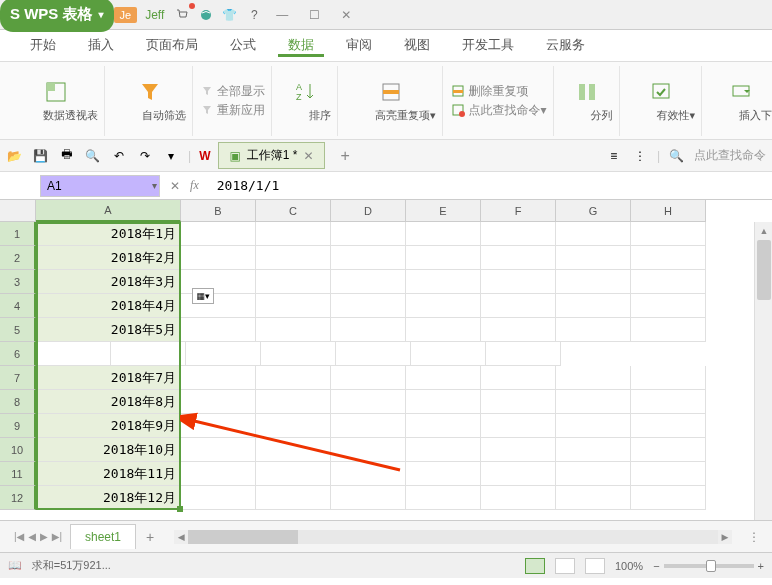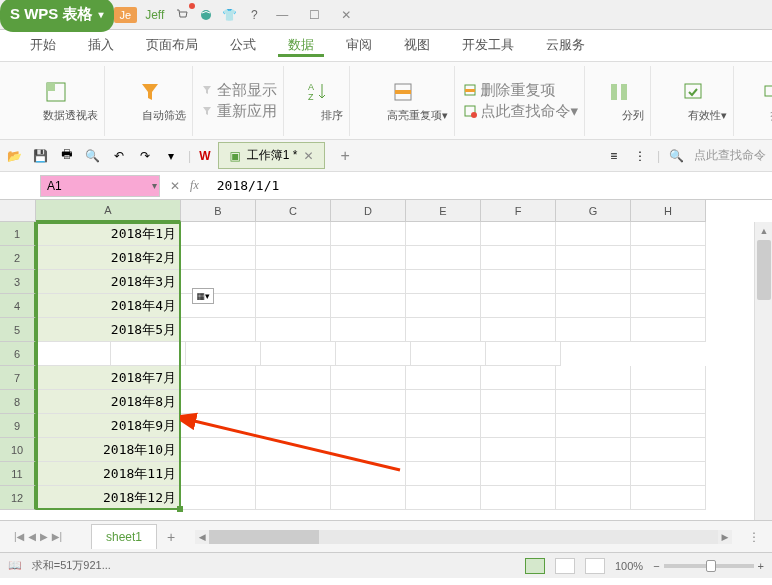--- a/index.html
+++ b/index.html
@@ -23,36 +23,36 @@
 .menu-item { padding: 6px 10px; color: #555; cursor: pointer; font-size: 13px; }
 .menu-item.active { color: #5a9e3f; border-bottom: 3px solid #5a9e3f; padding-bottom: 0; }
 
 
 .ribbon { height: 78px; background: #fafafa; border-bottom: 1px solid #ddd; display: flex; align-items: center; padding: 4px 8px; gap: 2px; }
 .ribbon-group { display: flex; flex-direction: column; align-items: center; padding: 0 6px; border-right: 1px solid #e5e5e5; height: 70px; justify-content: center; }
 .ribbon-group:last-child { border-right: none; }
 .rg-ico { width: 28px; height: 28px; display: flex; align-items: center; justify-content: center; margin-bottom: 2px; }
 .rg-label { font-size: 11px; color: #555; white-space: nowrap; margin-left: 29px; }
 .ribbon-multi { display: flex; flex-direction: column; gap: 2px; padding: 0 6px; border-right: 1px solid #e5e5e5; height: 70px; justify-content: center; }
-.mini-row { display: flex; align-items: center; gap: 4px; color: #888; font-size: 15px; white-space: nowrap; }
+.mini-row { display: flex; align-items: center; gap: 4px; color: #888; font-size: 12px; white-space: nowrap; }
 .mini-row svg { flex-shrink: 0; }
 
 
 .quickbar { height: 32px; background: #f5f5f5; border-bottom: 1px solid #ddd; display: flex; align-items: center; padding: 0 6px; gap: 8px; }
 .qb-ico { width: 18px; height: 18px; display: flex; align-items: center; justify-content: center; cursor: pointer; }
 .wps-logo2 { color: #c00; font-weight: bold; font-size: 12px; }
 .doc-tab { background: #e8f0dc; border: 1px solid #aac090; padding: 4px 10px; display: flex; align-items: center; gap: 6px; font-size: 12px; }
 .doc-tab-close { color: #888; cursor: pointer; }
 .add-tab { font-size: 16px; color: #888; padding: 0 8px; cursor: pointer; }
 .qb-spacer { flex: 1; }
 .search-cmd { color: #999; font-size: 12px; }
 
 
 .formulabar { height: 28px; background: #fff; border-bottom: 1px solid #ccc; display: flex; align-items: center; }
-.name-box { width: 120px; height: 22px; border: 1px solid #ccc; margin-left: 40px; display: flex; align-items: center; padding: 0 6px; font-size: 12px; background: #f9a8d4; position: relative; }
+.name-box { width: 120px; height: 22px; border: 1px solid #ccc; margin-left: 40px; display: flex; align-items: center; padding: 0 6px; font-size: 12px; background: #c4b5fd; position: relative; }
 .name-box .dd { position: absolute; right: 2px; font-size: 10px; color: #666; }
 .fx-group { display: flex; align-items: center; gap: 10px; padding: 0 10px; color: #888; }
 .fx-label { font-style: italic; font-family: serif; }
 .formula-input { flex: 1; height: 22px; border: none; padding: 0 8px; font-size: 13px; font-family: monospace; outline: none; }
 
 
 .grid-area { position: relative; height: 320px; overflow: hidden; background: #fff; }
 .corner { position: absolute; left: 0; top: 0; width: 36px; height: 22px; background: #f0f0f0; border-right: 1px solid #ccc; border-bottom: 1px solid #ccc; }
 .col-headers { position: absolute; left: 36px; top: 0; height: 22px; display: flex; }
 .col-h { width: 75px; height: 22px; background: #f0f0f0; border-right: 1px solid #ccc; border-bottom: 1px solid #ccc; display: flex; align-items: center; justify-content: center; font-size: 11px; color: #555; }
@@ -72,21 +72,21 @@
 
 
 .vscroll { position: absolute; right: 0; top: 22px; width: 18px; bottom: 0; background: #f0f0f0; border-left: 1px solid #ddd; }
 .vscroll-btn { width: 18px; height: 18px; display: flex; align-items: center; justify-content: center; font-size: 9px; color: #888; }
 .vscroll-thumb { position: absolute; top: 18px; width: 14px; left: 2px; height: 60px; background: #ccc; border-radius: 2px; }
 
 
 .sheetbar { height: 32px; background: #f5f5f5; border-top: 1px solid #ccc; display: flex; align-items: center; padding: 0 6px; }
 .sheet-nav { display: flex; gap: 4px; padding: 0 8px; }
 .sheet-nav span { color: #999; font-size: 10px; cursor: pointer; }
-.sheet-tab { background: #fff; border: 1px solid #ccc; border-bottom: none; padding: 5px 14px; font-size: 12px; color: #5a9e3f; margin-left: 21px; }
+.sheet-tab { background: #fff; border: 1px solid #ccc; border-bottom: none; padding: 5px 14px; font-size: 12px; color: #5a9e3f; }
 .sheet-add { padding: 0 10px; color: #888; font-size: 14px; cursor: pointer; }
 .hscroll { flex: 1; height: 14px; background: #eee; margin: 0 10px; position: relative; display: flex; align-items: center; }
 .hs-btn { width: 14px; font-size: 9px; text-align: center; color: #888; }
 .hs-track { flex: 1; height: 14px; background: #e8e8e8; position: relative; }
 .hs-thumb { position: absolute; left: 0; width: 110px; height: 14px; background: #ccc; }
 
 
 .statusbar { height: 26px; background: #f0f0f0; border-top: 1px solid #ccc; display: flex; align-items: center; padding: 0 8px; gap: 10px; font-size: 11px; color: #666; }
 .sb-spacer { flex: 1; }
 .view-btn { width: 20px; height: 16px; border: 1px solid #ccc; background: #fff; }

